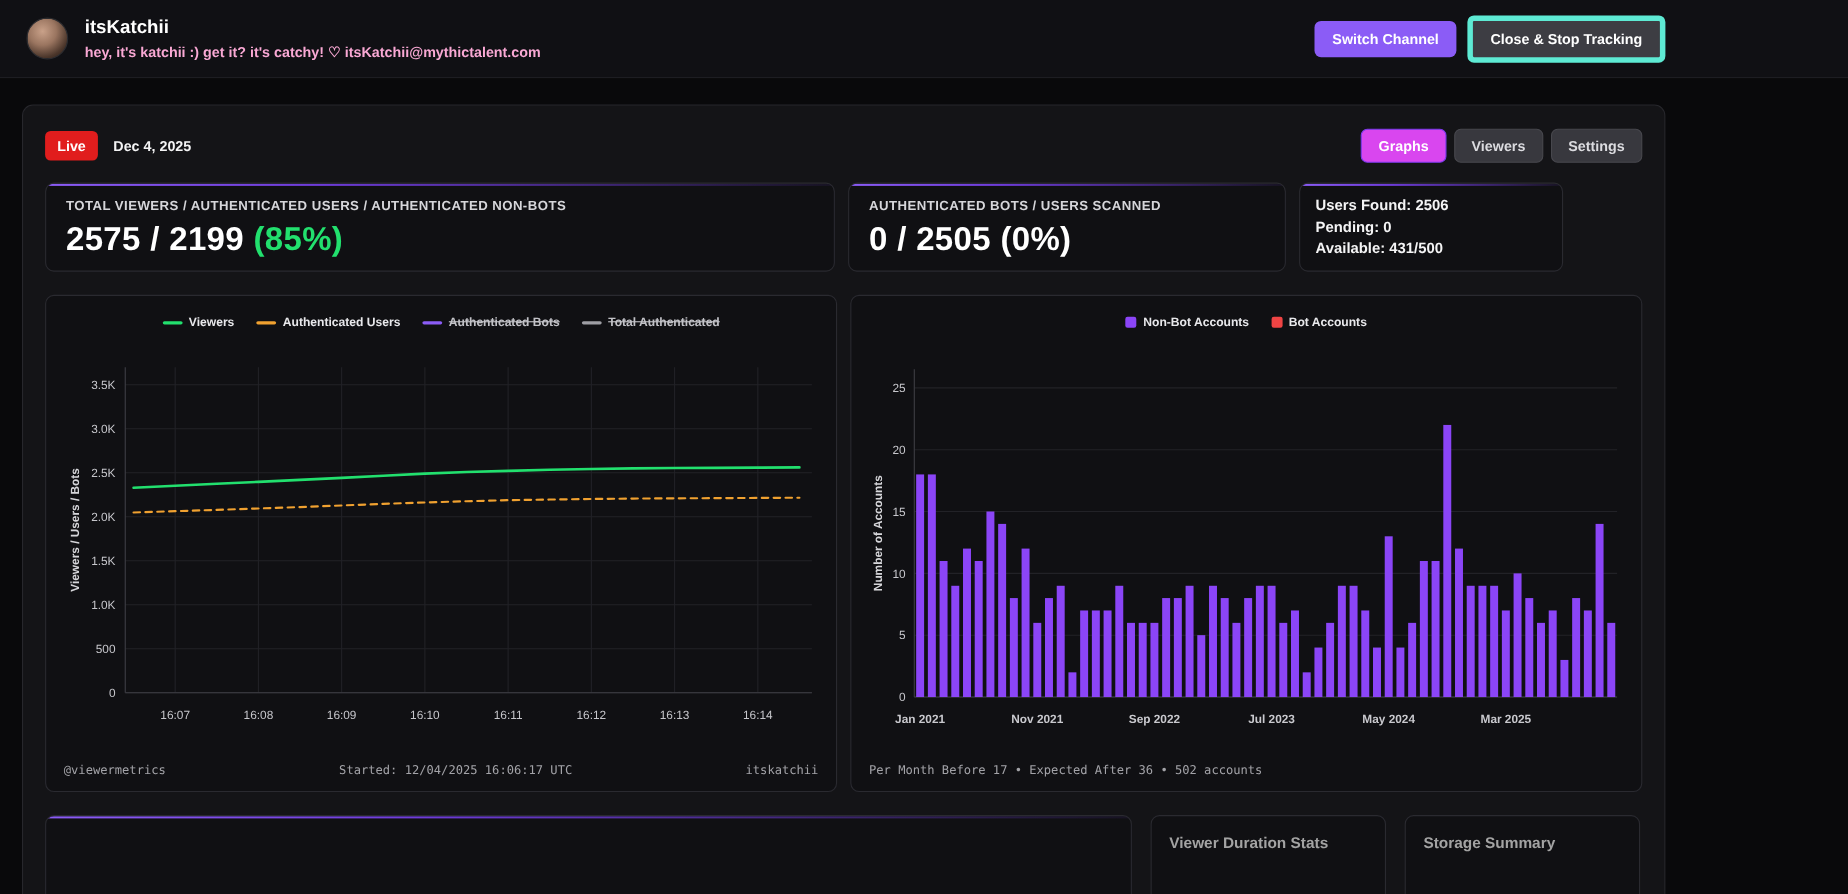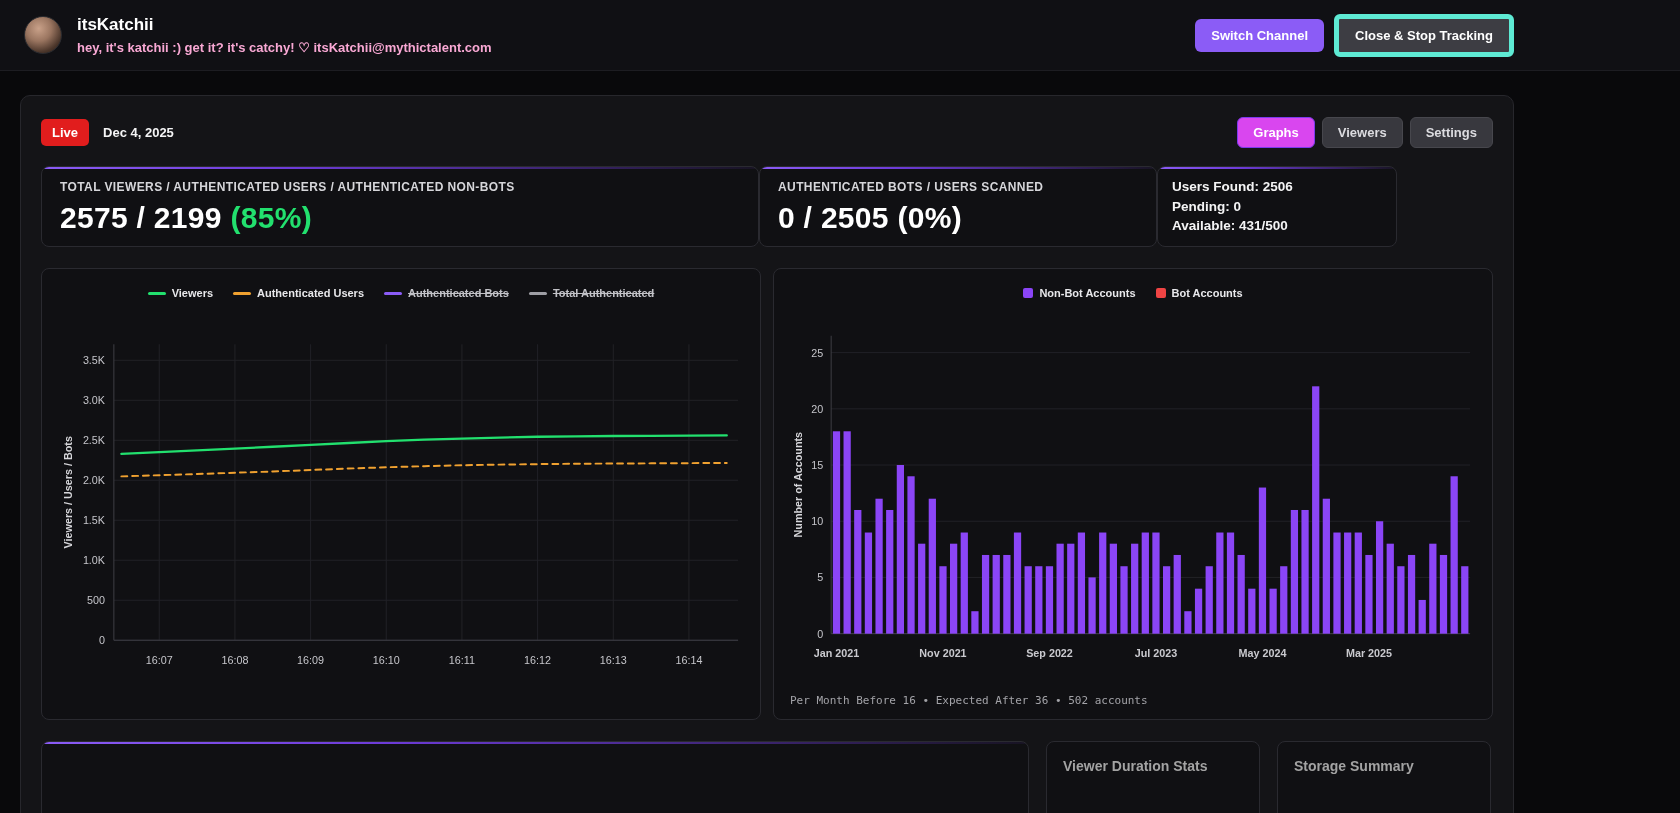--- a/index.html
+++ b/index.html
@@ -26,21 +26,21 @@
   .panel-head { display:flex; align-items:center; margin-bottom:18px; height:32px; }
   .live { background:#e11d1d; border-radius:5px; font-weight:bold; font-size:13px; padding:6px 11px; margin-right:14px; }
   .date { font-size:13px; font-weight:bold; color:#f4f4f5; }
   .tabs { margin-left:auto; display:flex; gap:7px; }
   .tab { font-family:inherit; padding:7px 15px; border-radius:6px; font-size:13px; font-weight:bold; background:#38383e; color:#dcdce0; border:1px solid #47474d; cursor:pointer; }
   .tab.active { background:#d946ef; border-color:#7c3aed; color:#fff; }
   
   .card { background:#101013; border:1px solid #2a2a30; border-radius:8px; position:relative; overflow:hidden; }
   .accent::before { content:""; position:absolute; top:0; left:0; right:0; height:2px;
     background:linear-gradient(90deg,#8b5cf6 0%, #6d3bd8 35%, rgba(109,59,216,0.08) 100%); }
-  .stats-row { display:flex; }
+  .stats-row { display:flex; gap:12px; }
   .stat-card { padding:13px 18px 12px 18px; }
   .stat-card.c1 { width:718px; }
   .stat-card.c2 { width:398px; }
   .stat-card.c3 { width:240px; padding:10px 14px; }
   .stat-label { font-size:12px; font-weight:600; color:#d6d6da; letter-spacing:0.4px; margin-bottom:7px; }
   .stat-value { font-size:30px; font-weight:bold; letter-spacing:0.3px; line-height:1.1; }
   .green { color:#22e06e; }
   .scan-line { font-size:13.5px; font-weight:bold; color:#f4f4f5; line-height:1.45; }
   
   .charts-row { display:flex; gap:12px; margin-top:21px; }
@@ -161,20 +161,25 @@
             <line x1="57" y1="67.13513513513513" x2="694" y2="67.13513513513513" stroke="#222227" stroke-width="1"></line>
             <text x="48" y="71.13513513513513" text-anchor="end" fill="#c6c6cb" font-size="11">3.0K</text>
             <line x1="57" y1="26.324324324324323" x2="694" y2="26.324324324324323" stroke="#222227" stroke-width="1"></line>
             <text x="48" y="30.324324324324323" text-anchor="end" fill="#c6c6cb" font-size="11">3.5K</text>
             <line x1="57" y1="10" x2="57" y2="312" stroke="#3f3f46"></line>
             <line x1="57" y1="312" x2="694" y2="312" stroke="#3f3f46"></line>
             <text x="14" y="161" text-anchor="middle" fill="#d6d6da" font-size="11" font-weight="bold" transform="rotate(-90 14 161)">Viewers / Users / Bots</text>
             <path d="M64.7 121.8 L103.3 120.0 L141.9 118.2 L180.5 116.4 L219.1 114.6 L257.8 112.7 L296.4 110.7 L335.0 108.8 L373.6 107.3 L412.2 106.2 L450.8 105.2 L489.4 104.4 L528.0 103.9 L566.6 103.6 L605.2 103.4 L643.8 103.2 L682.4 103.0" fill="none" stroke="#22e06e" stroke-width="2.4" stroke-linecap="round" stroke-linejoin="round"></path>
             <path d="M64.7 144.8 L103.3 143.6 L141.9 142.4 L180.5 141.1 L219.1 139.8 L257.8 138.3 L296.4 136.8 L335.0 135.5 L373.6 134.4 L412.2 133.4 L450.8 132.8 L489.4 132.3 L528.0 131.9 L566.6 131.7 L605.2 131.5 L643.8 131.3 L682.4 131.1" fill="none" stroke="#f0a130" stroke-width="2" stroke-linecap="round" stroke-linejoin="round" stroke-dasharray="6 5"></path>
           </svg>
+        <div class="chart-footer">
+          <span>@viewermetrics</span>
+          <span>Started: 12/04/2025 16:06:17 UTC</span>
+          <span>itskatchii</span>
+        </div>
       </div>
 
       <div class="card chart-card">
         <div class="legend">
           <span class="legend-item">
             <span class="sq-swatch" style="background: rgb(139, 69, 247);"></span>
             <span>Non-Bot Accounts</span>
           </span>
           <span class="legend-item">
             <span class="sq-swatch" style="background: rgb(239, 68, 68);"></span>
@@ -258,21 +263,21 @@
             <rect x="684.87" y="247.2" width="7.39" height="68.8" fill="#8b45f7"></rect>
             <text x="47.4" y="340" text-anchor="middle" fill="#c9c9ce" font-size="11" font-weight="bold">Jan 2021</text>
             <text x="156.1" y="340" text-anchor="middle" fill="#c9c9ce" font-size="11" font-weight="bold">Nov 2021</text>
             <text x="264.8" y="340" text-anchor="middle" fill="#c9c9ce" font-size="11" font-weight="bold">Sep 2022</text>
             <text x="373.4" y="340" text-anchor="middle" fill="#c9c9ce" font-size="11" font-weight="bold">Jul 2023</text>
             <text x="482.1" y="340" text-anchor="middle" fill="#c9c9ce" font-size="11" font-weight="bold">May 2024</text>
             <text x="590.8" y="340" text-anchor="middle" fill="#c9c9ce" font-size="11" font-weight="bold">Mar 2025</text>
             <text x="12" y="164" text-anchor="middle" fill="#d6d6da" font-size="11" font-weight="bold" transform="rotate(-90 12 164)">Number of Accounts</text>
           </svg>
         <div class="chart-footer single">
-          <span>Per Month Before 16 • Expected After 36 • 502 accounts</span>
+          <span>Per Month Before 17 • Expected After 36 • 502 accounts</span>
         </div>
       </div>
     </div>
 
     <div class="bottom-row">
       <div class="card accent bottom-card-wide"></div>
       <div class="card bottom-card-sm">
         <div class="bottom-title">Viewer Duration Stats</div>
       </div>
       <div class="card bottom-card-sm">

